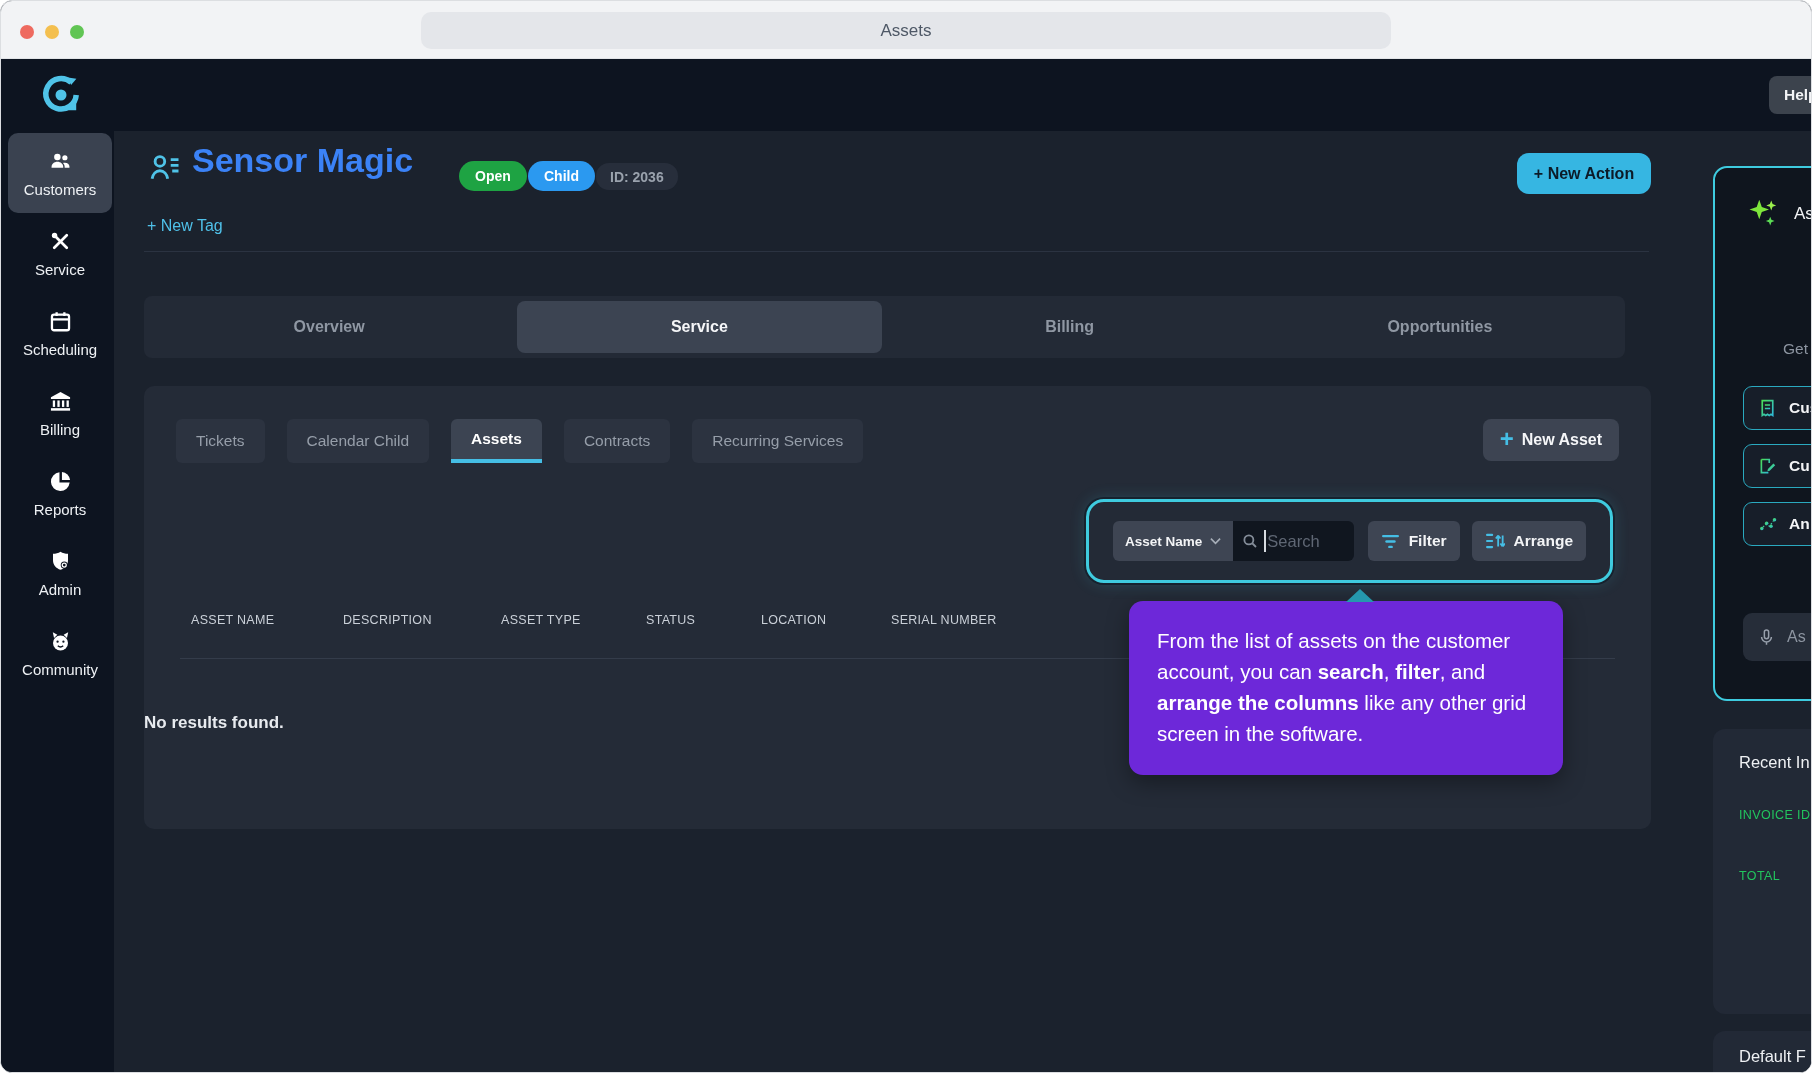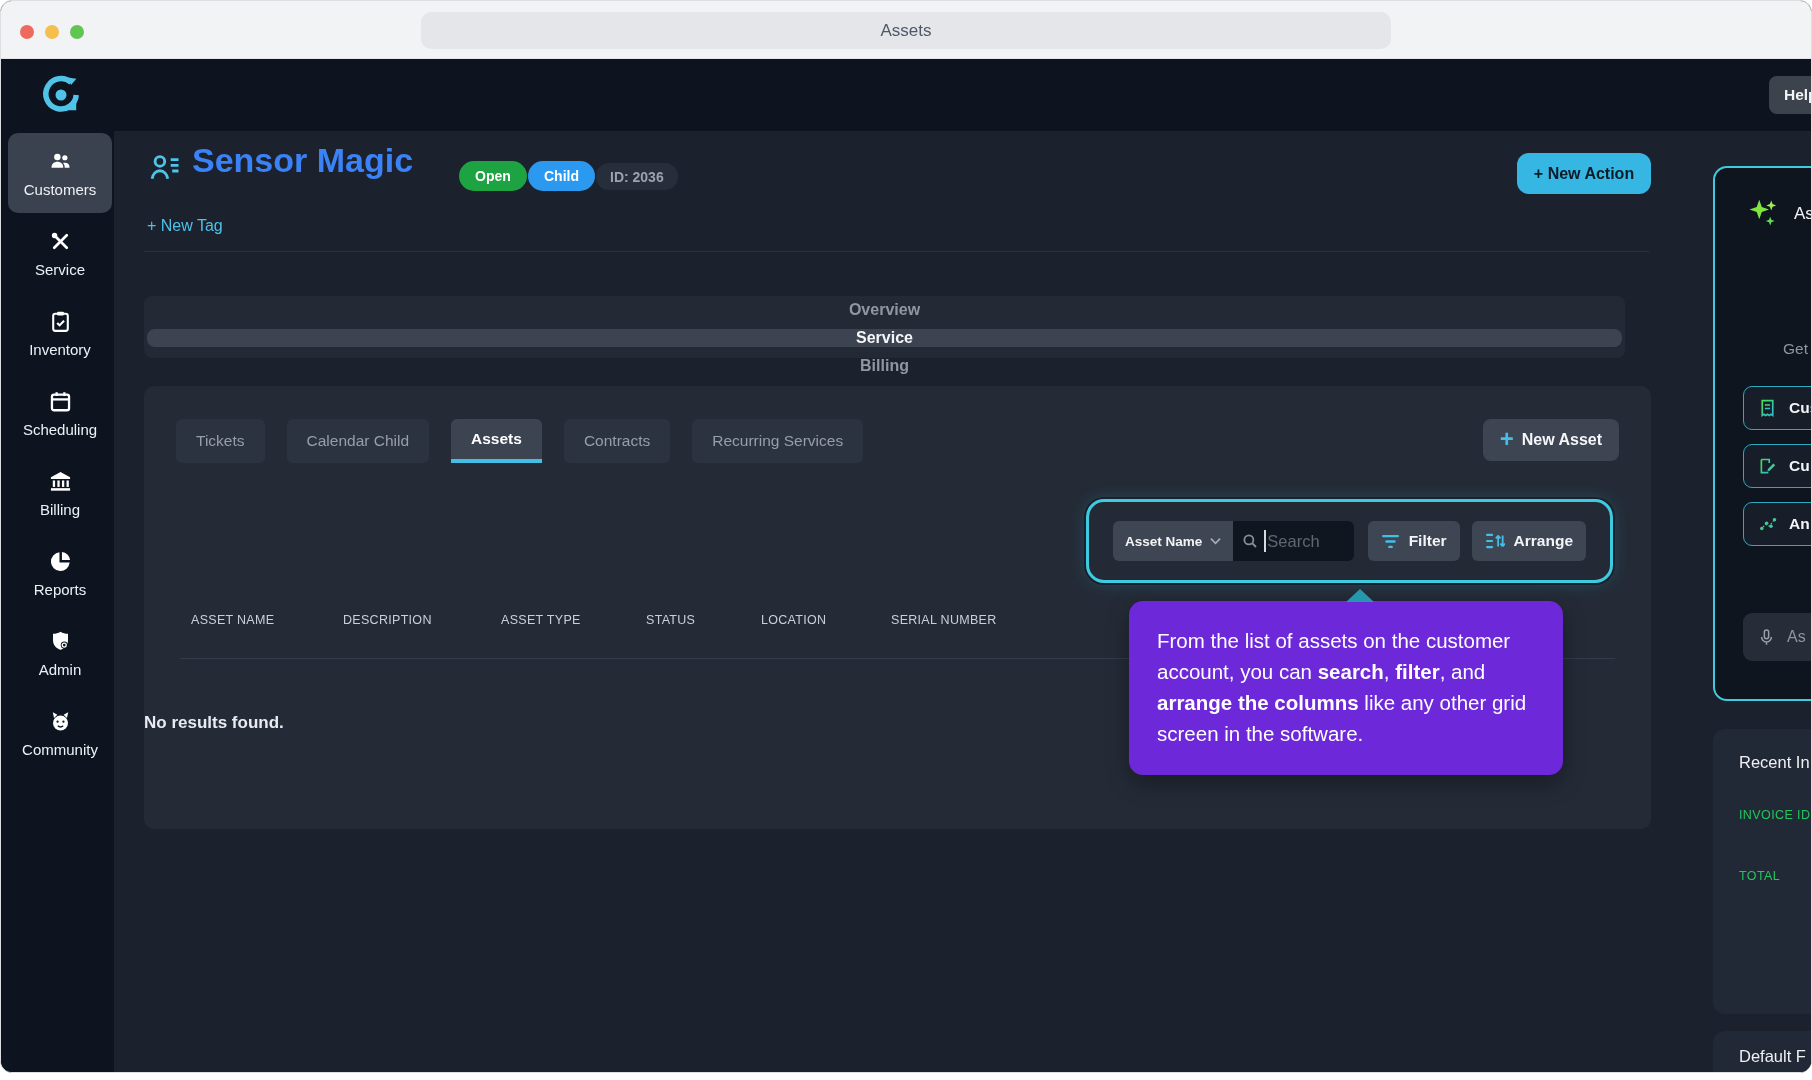--- a/index.html
+++ b/index.html
@@ -40,21 +40,21 @@
   .badge.child { left:414px; background:#2b99f0; }
   .id-pill { position:absolute; left:482px; top:32px; height:27px; border-radius:13px; background:#272e3b;
              color:#9aa2ad; font-size:14px; font-weight:700; display:flex; align-items:center; padding:0 14px; }
   .new-tag { position:absolute; left:33px; top:86px; color:#4fc0e8; font-size:16px; cursor:pointer; }
   .new-action { position:absolute; left:1403px; top:22px; width:134px; height:41px; border-radius:12px; background:#36b6e2;
                 color:#0c1b28; font-size:16px; font-weight:700; display:flex; align-items:center; justify-content:center; cursor:pointer; }
   .hdr-divider { position:absolute; left:30px; right:162px; top:120px; height:1px; background:#2b3341; }
 
   
   .tabsbar { position:absolute; left:30px; top:165px; width:1481px; height:62px; background:#232a36; border-radius:8px;
-             display:flex;flex-direction:column; }
+             display:flex; }
   .tab { flex:1; margin:5px 3px; display:flex; align-items:center; justify-content:center; color:#8f97a3;
          font-size:16px; font-weight:700; border-radius:8px; cursor:pointer; }
   .tab.active { background:#3c4452; color:#f5f6f8; }
 
   
   .card { position:absolute; left:30px; top:255px; width:1507px; height:443px; background:#242b37; border-radius:10px; }
   .subtabs { position:absolute; left:32px; top:33px; display:flex; gap:22px; }
   .chip { height:44px; padding:0 20px; background:#2c3340; border-radius:6px; color:#969ea9; font-size:15.5px;
           display:flex; align-items:center; cursor:pointer; }
   .chip.active { background:#3c4452; color:#ffffff; font-weight:700; border-radius:6px 6px 0 0; border-bottom:4px solid #45bee5; }
@@ -165,28 +165,20 @@
     <div class="nav-item">
       <svg viewBox="0 0 24 24" fill="#fff">
         <rect x="10.7" y="2.2" width="2.6" height="19.6" rx="1.3" transform="rotate(45 12 12)"></rect>
         <rect x="10.7" y="2.2" width="2.6" height="19.6" rx="1.3" transform="rotate(-45 12 12)"></rect>
         <circle cx="6.3" cy="6.3" r="2.6"></circle>
       </svg>
       <span class="nav-label">Service</span>
     </div>
     <div class="nav-item">
       <svg viewBox="0 0 24 24">
-        <rect x="5" y="4.5" width="14" height="16.5" rx="2" fill="none" stroke="#fff" stroke-width="2"></rect>
-        <rect x="8.7" y="2.6" width="6.6" height="3.6" rx="1.2" fill="#fff"></rect>
-        <path d="M8.8 13.4l2.3 2.3 4.3-4.5" fill="none" stroke="#fff" stroke-width="2"></path>
-      </svg>
-      <span class="nav-label">Inventory</span>
-    </div>
-    <div class="nav-item">
-      <svg viewBox="0 0 24 24">
         <rect x="3.8" y="5.4" width="16.4" height="15" rx="2" fill="none" stroke="#fff" stroke-width="2.2"></rect>
         <path d="M3.8 10h16.4" stroke="#fff" stroke-width="2.2"></path>
         <path d="M8.3 3.2v3.4M15.7 3.2v3.4" stroke="#fff" stroke-width="2.2"></path>
       </svg>
       <span class="nav-label">Scheduling</span>
     </div>
     <div class="nav-item">
       <svg viewBox="0 0 24 24" fill="#fff">
         <path d="M12 2.8l9.2 5.2v1.6H2.8V8z"></path>
         <rect x="4.6" y="11" width="2.2" height="6.2"></rect>

